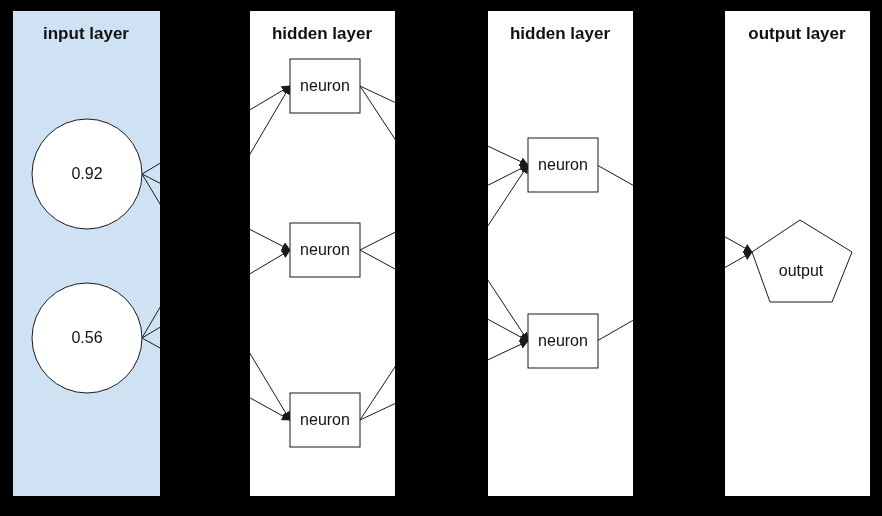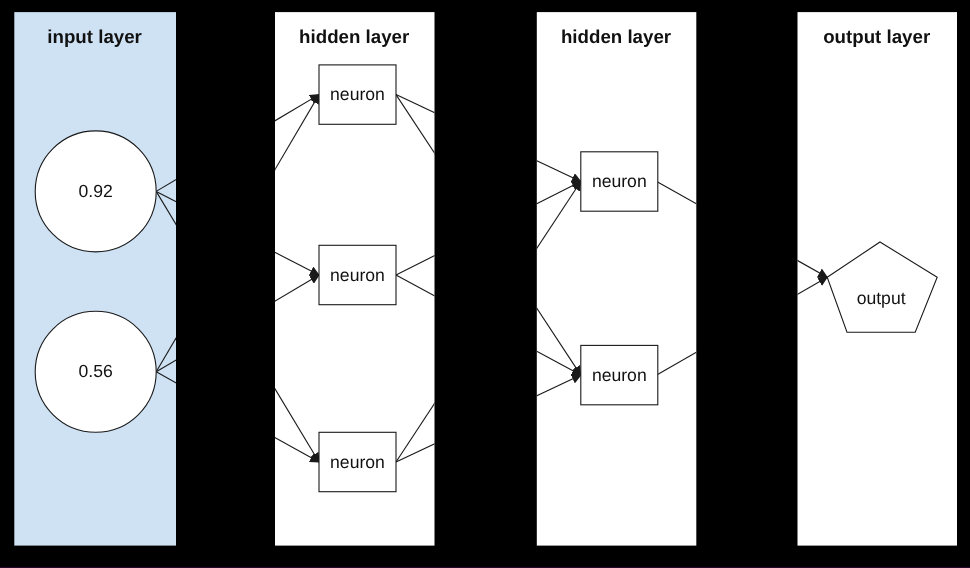--- a/index.html
+++ b/index.html
@@ -4,21 +4,21 @@
 <style>
   html, body {
     margin: 0;
     padding: 0;
     background: #000000;
   }
   .canvas {
     position: relative;
     width: 882px;
     height: 516px;
-    background: #a21caf;
+    background: #f97316;
     overflow: hidden;
   }
   svg text {
     font-family: "Liberation Sans", sans-serif;
     fill: #111111;
   }
   .layer-title {
     font-size: 17px;
     font-weight: bold;
   }

